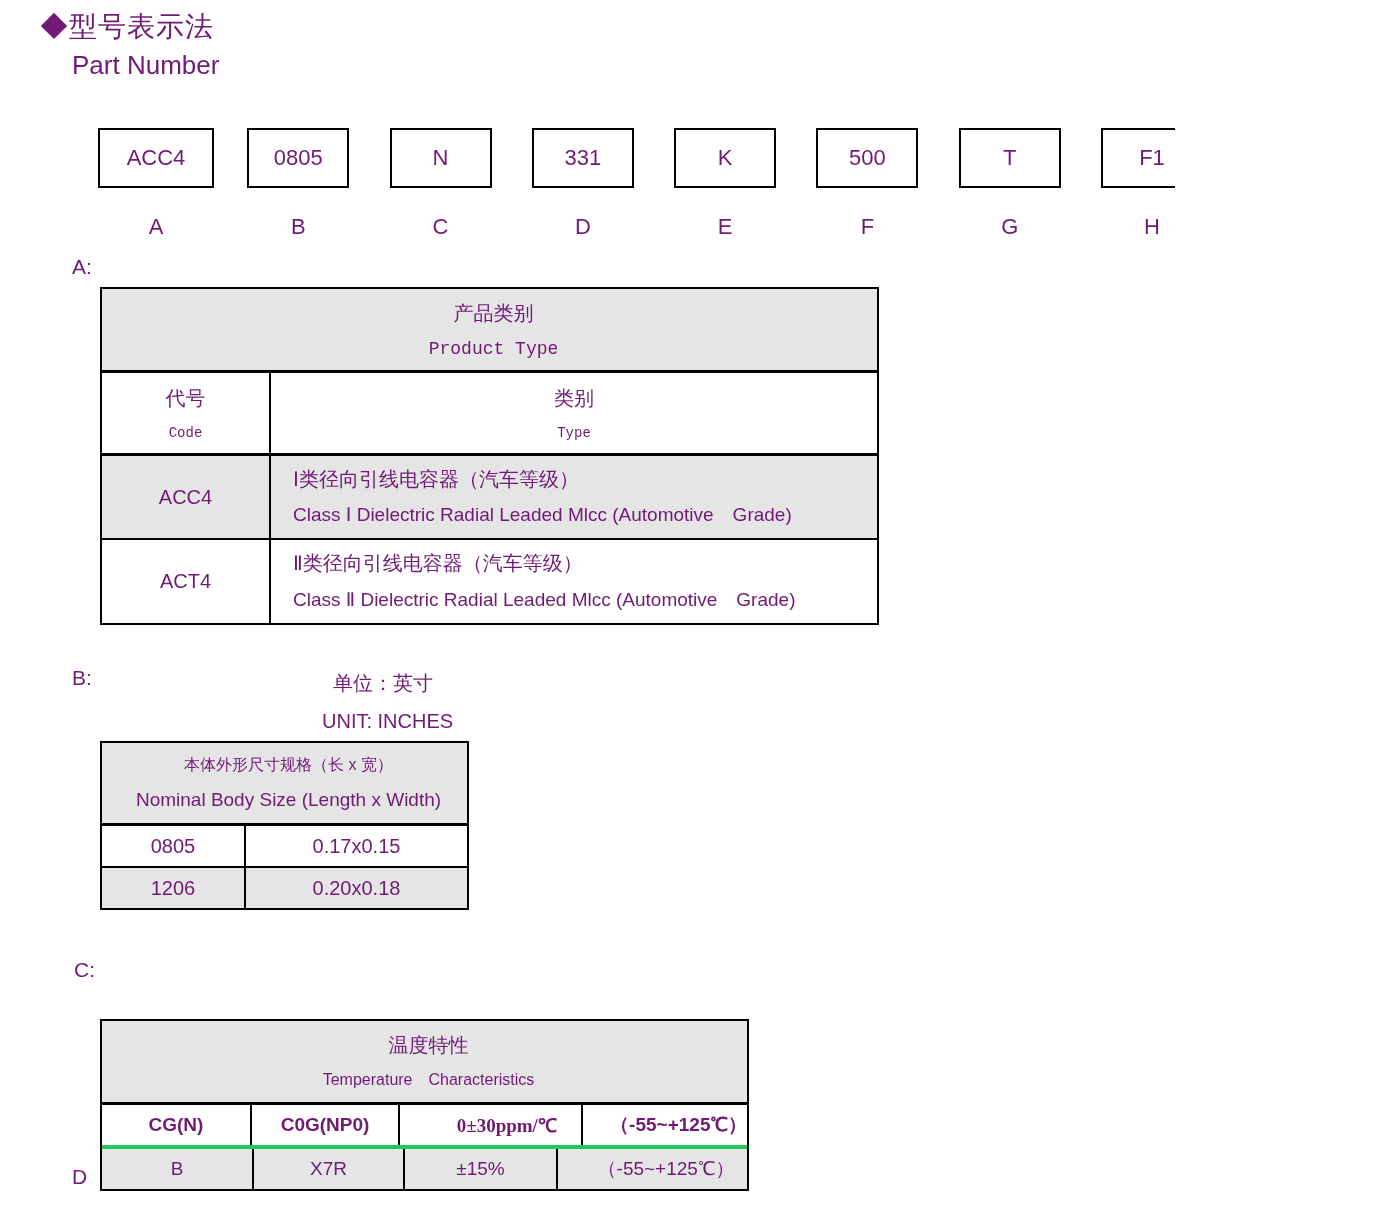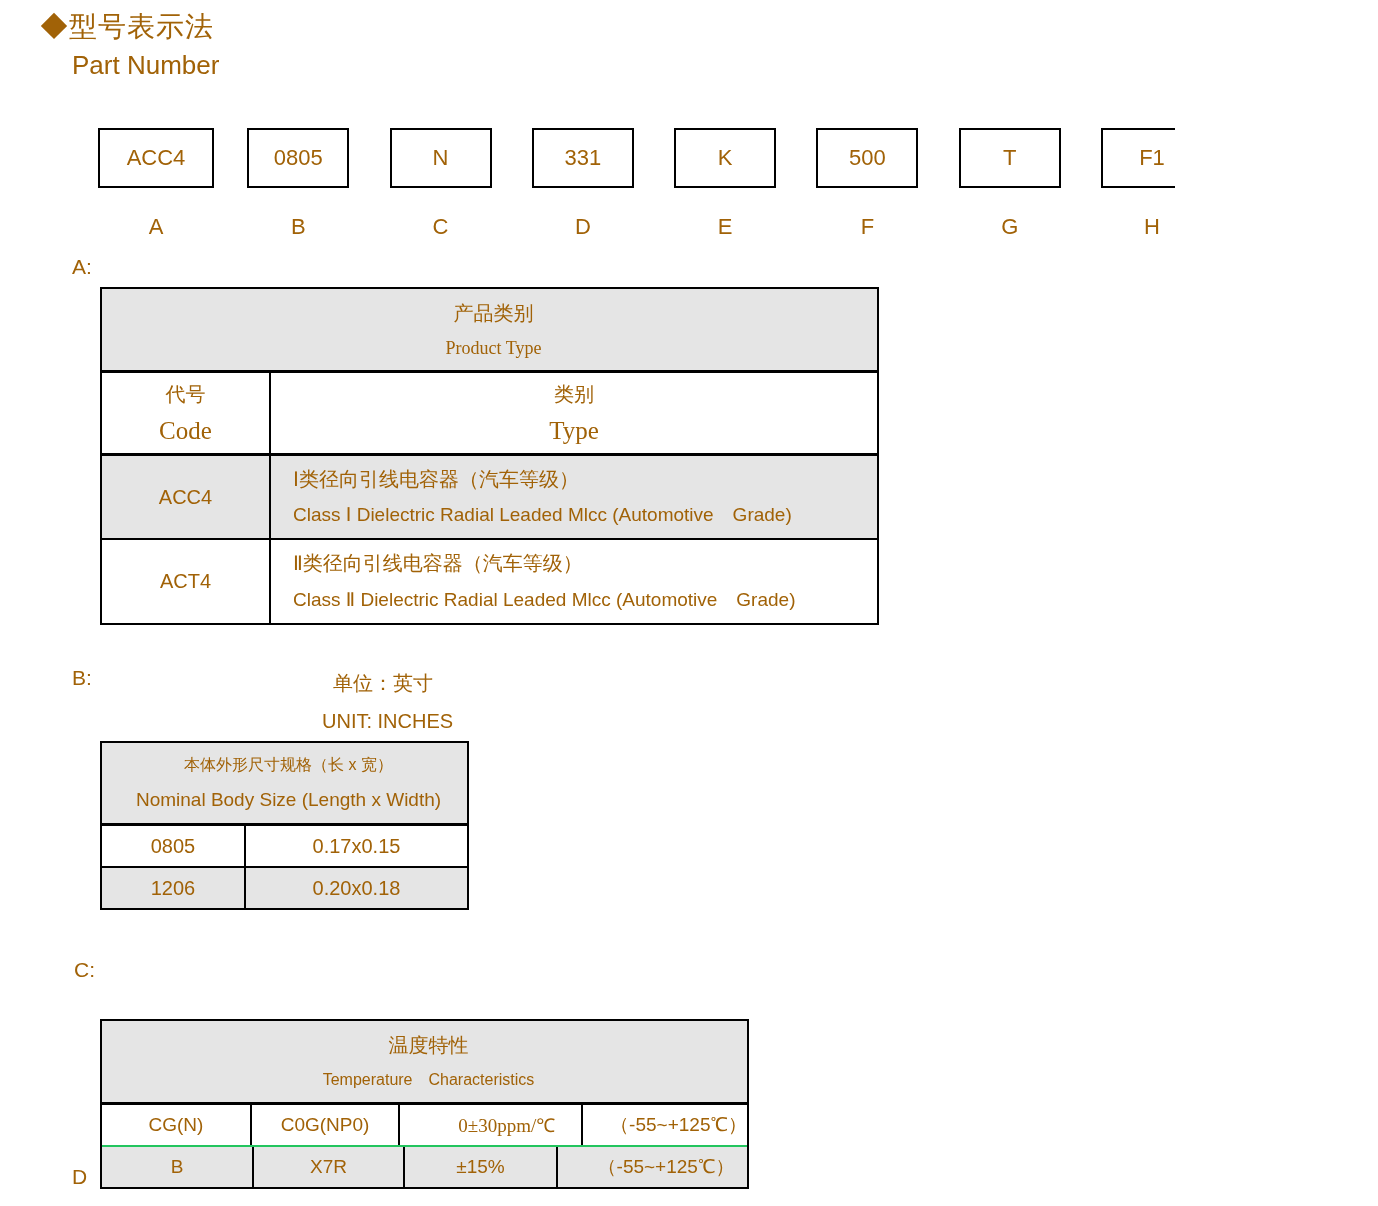--- a/index.html
+++ b/index.html
@@ -1,26 +1,26 @@
 <!DOCTYPE html>
 <html><head>
 <meta charset="utf-8">
 <style>
   html,body{margin:0;padding:0;background:#fff;}
   .page{
     position:relative;
     width:1175px;
     height:1206px;
     background:#ffffff;
-    color:#a16207;
+    color:#701a75;
     font-family:"Liberation Sans", sans-serif;
     overflow:hidden;
   }
   .zh{font-family:"Liberation Sans", sans-serif;}
-  .mono{font-family:Liberation Serif, serif;}
+  .mono{font-family:Liberation Mono, monospace;}
   .serif{font-family:"Liberation Serif", serif;margin-left:32px;}
 
   
   .title-zh{position:absolute;left:40px;top:8px;font-size:28px;letter-spacing:1px;}
   .title-en{position:absolute;left:72px;top:50px;font-size:26px;}
 
   
   .pn-row{position:absolute;left:98px;top:128px;width:1112px;display:flex;justify-content:space-between;}
   .pn-unit{width:116px;text-align:center;}
   .pn-box{height:56px;border:2px solid #000;display:flex;align-items:center;justify-content:center;font-size:22px;background:#fff;}
@@ -43,21 +43,21 @@
 
   
   .tbl-a{left:100px;top:287px;width:775px;}
   .tbl-a .t-head{height:81px;}
   .a-row{display:flex;}
   .a-col1{width:167px;border-right:2px solid #000;display:flex;align-items:center;justify-content:center;}
   .a-col2{flex:1;}
   .a-hdr2{height:80px;border-bottom:3px solid #000;}
   .a-hdr2 .a-col1,.a-hdr2 .a-col2{display:flex;flex-direction:column;justify-content:space-evenly;text-align:center;}
   .a-hdr2 .zh{font-size:20px;}
-  .a-hdr2 .en{font-size:25px;}
+  .a-hdr2 .en{font-size:14px;}
   .a-data1{height:82px;border-bottom:2px solid #000;}
   .a-data2{height:83px;}
   .code-cell{font-size:20px;}
   .desc{display:flex;flex-direction:column;justify-content:space-evenly;padding-left:22px;}
   .desc .zh{font-size:20px;}
   .desc .en{font-size:19px;}
 
   
   .unit-zh{position:absolute;left:333px;top:670px;font-size:20px;font-family:Liberation Mono, monospace;}
   .unit-en{position:absolute;left:322px;top:710px;font-size:20px;}
@@ -70,21 +70,21 @@
   .b-row{display:flex;height:40px;font-size:20px;}
   .b-row1{border-bottom:2px solid #000;}
   .b-col1{width:142px;border-right:2px solid #000;display:flex;align-items:center;justify-content:center;}
   .b-col2{flex:1;display:flex;align-items:center;justify-content:center;}
 
   
   .tbl-c{left:100px;top:1019px;width:645px;}
   .tbl-c .t-head{height:81px;}
   .tbl-c .t-head .en{font-size:16px;}
   .c-row{display:flex;height:40px;font-size:19px;}
-  .c-row1{border-bottom:2px solid #22c55e;}
+  .c-row1{border-bottom:4px solid #22c55e;font-weight:bold;}
   .c-col{display:flex;align-items:center;justify-content:center;border-right:2px solid #000;}
   .c-col1{width:150px;}
   .c-col2{width:149px;}
   .c-col3{width:151px;}
   .c-col4{flex:1;border-right:none;padding-left:27px;}
 </style>
 </head>
 <body>
 
 <div class="page">

